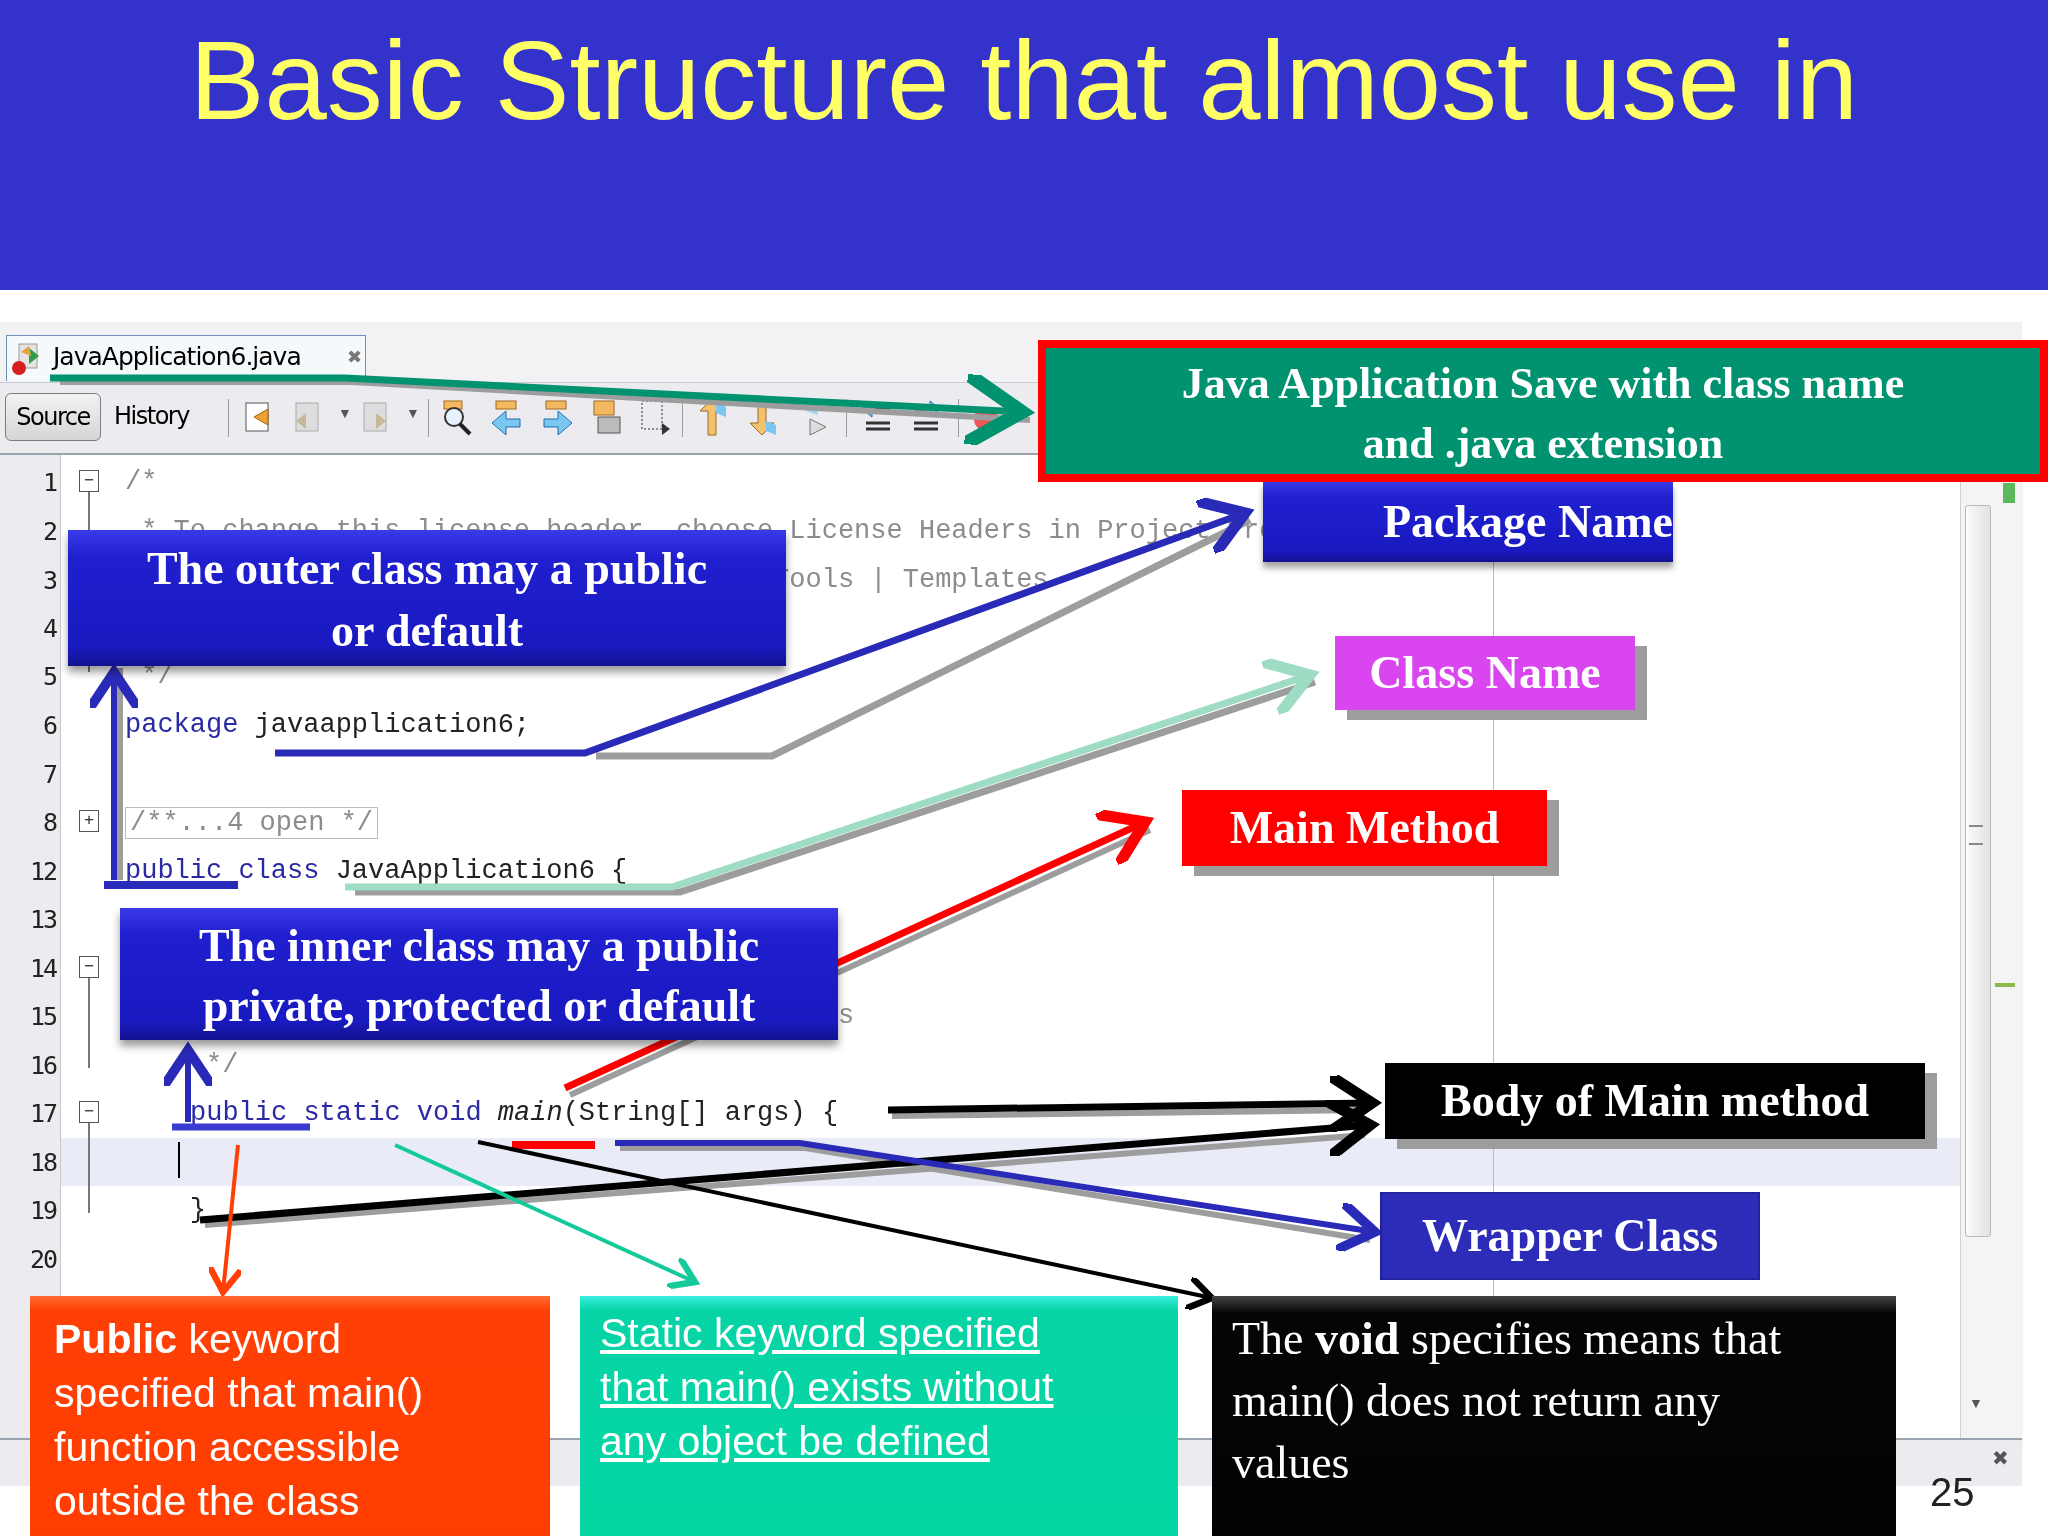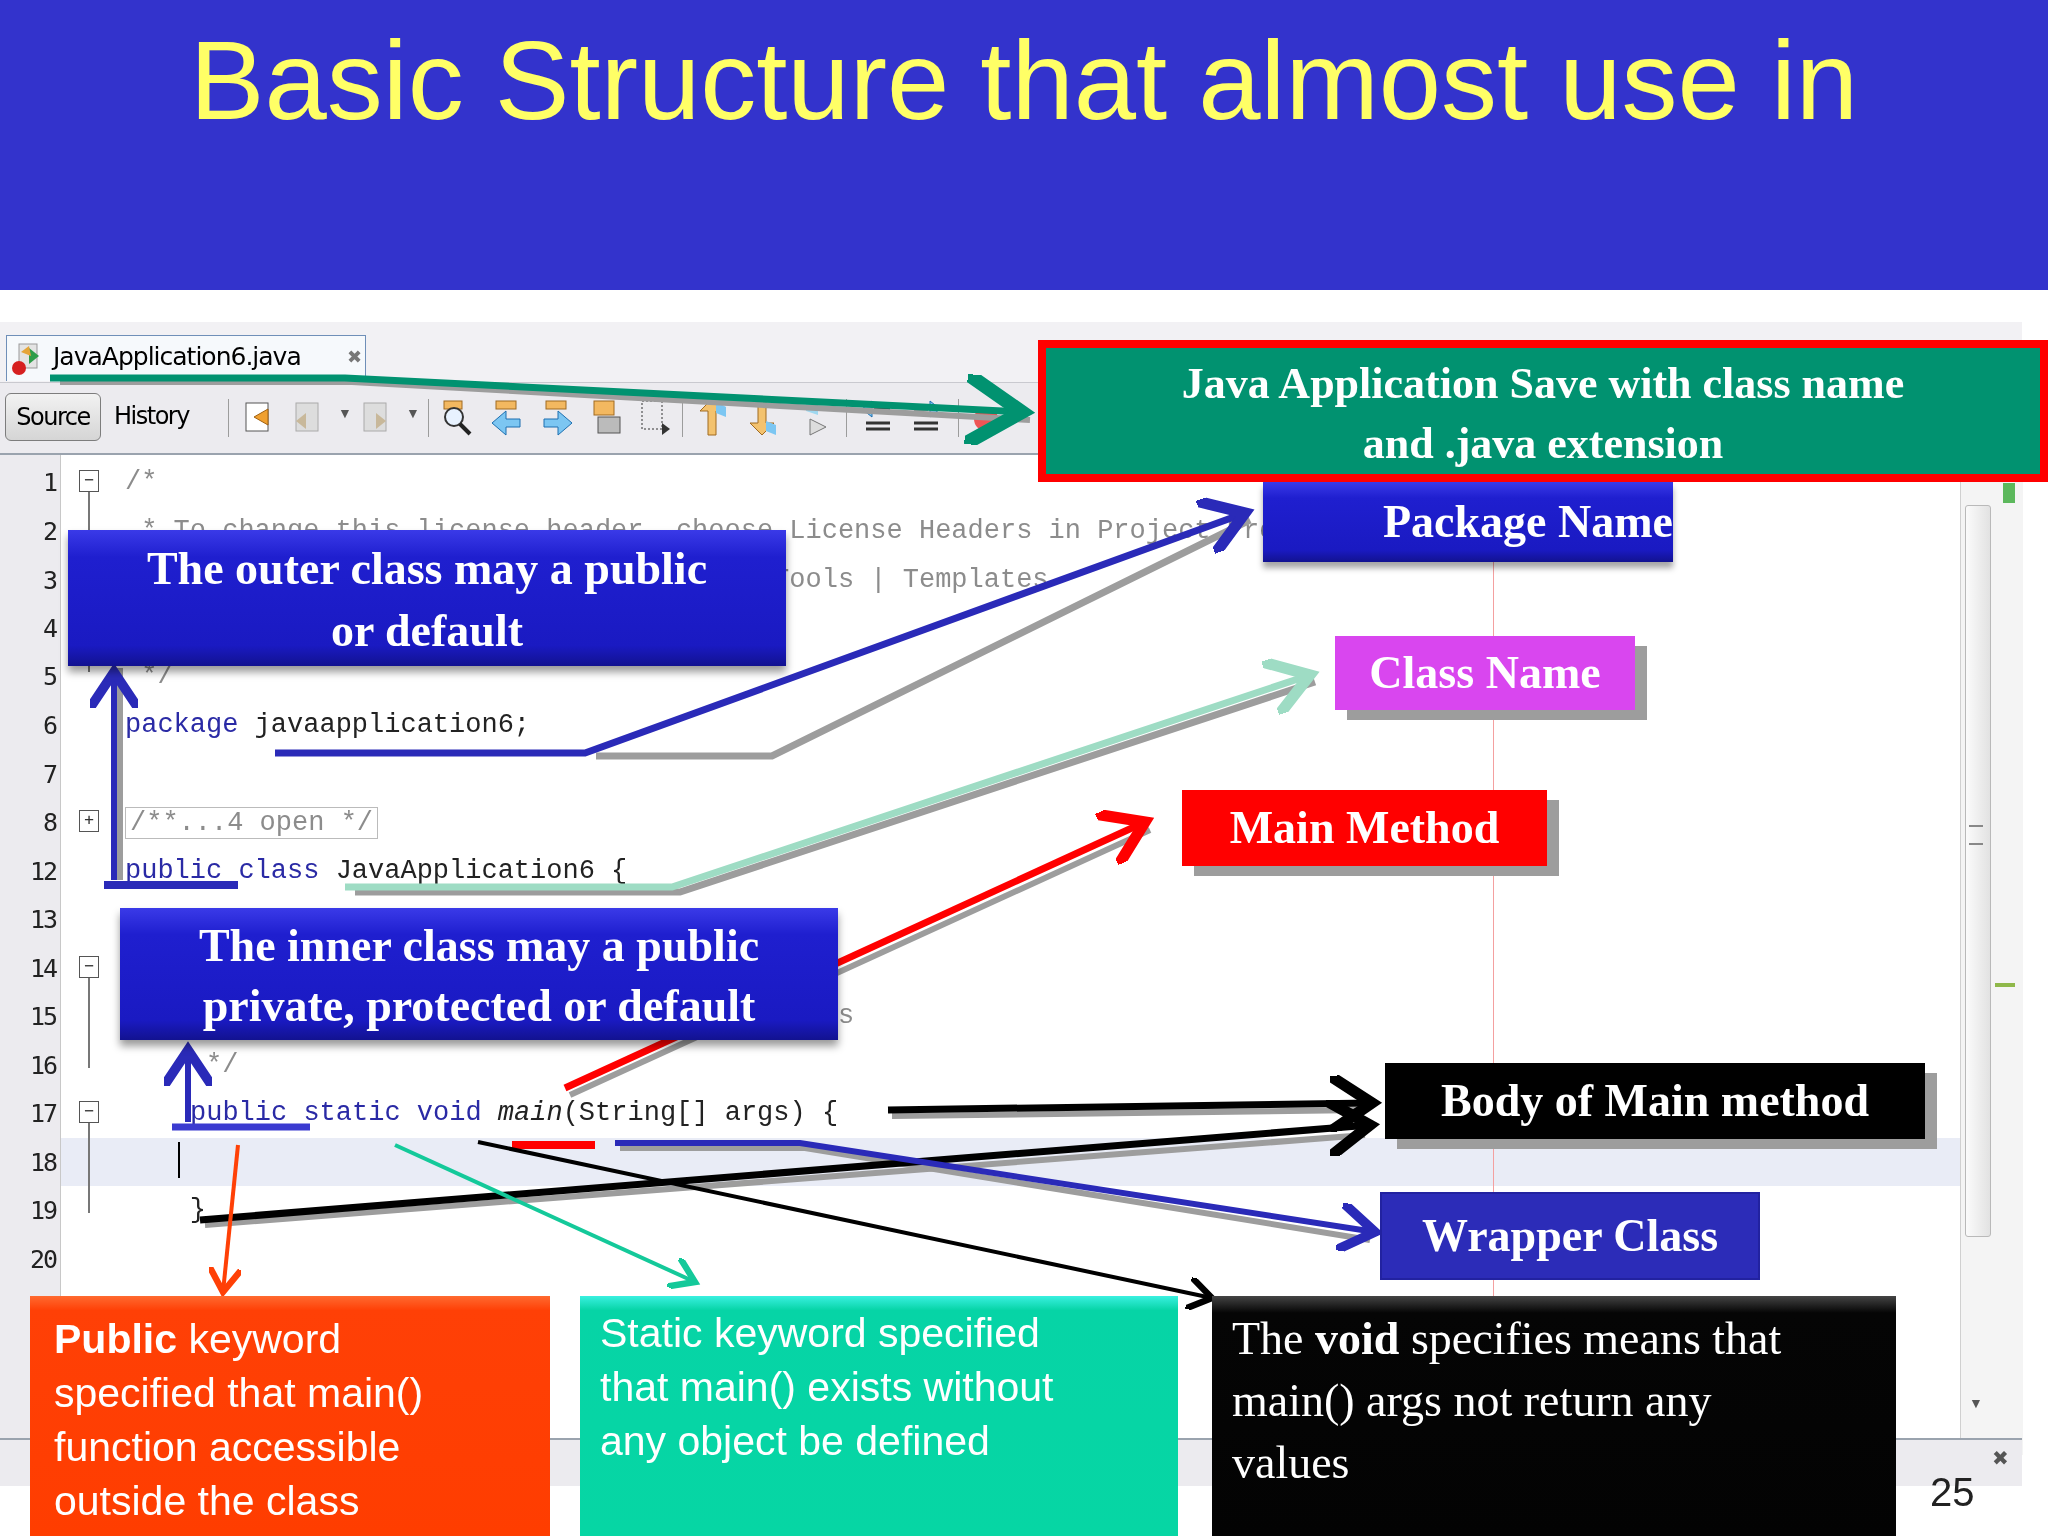--- a/index.html
+++ b/index.html
@@ -38,21 +38,21 @@
   .bevel-blue { background:linear-gradient(#3a3ae8 0%, #1f1fcf 20%, #1a1ac2 85%, #121290 100%); }
   .c-save { left:1038px; top:340px; width:1010px; height:142px; background:#019270; border:8px solid #ff0000; font-size:44px; line-height:60px; padding-top:6px; }
   .c-package { left:1263px; top:482px; width:410px; height:80px; font-size:46px; line-height:80px; text-align:right; padding-left:22px; box-shadow: 0 6px 6px rgba(0,0,0,.35); }
   .c-classname { left:1335px; top:636px; width:300px; height:74px; background:#d946ef; font-size:46px; line-height:74px; }
   .c-main { left:1182px; top:790px; width:365px; height:76px; background:#ff0000; font-size:46px; line-height:76px; }
   .c-body { left:1385px; top:1063px; width:540px; height:76px; background:#000000; font-size:46px; line-height:76px; }
   .c-wrapper { left:1380px; top:1192px; width:380px; height:88px; background:#2c2cb8; border:2px solid #2222a0; font-size:46px; line-height:84px; }
   .c-outer { left:68px; top:530px; width:718px; height:136px; font-size:46px; line-height:62px; padding-top:8px; box-shadow: 0 6px 8px rgba(0,0,0,.4); }
   .c-inner { left:120px; top:908px; width:718px; height:132px; font-size:46px; line-height:60px; padding-top:8px; box-shadow: 0 6px 8px rgba(0,0,0,.4); }
   .c-public { left:30px; top:1296px; width:520px; height:240px; background:linear-gradient(#ff6a30 0%, #ff4006 6%, #ff3d00 100%); font-family:"Liberation Sans", sans-serif; font-weight:normal; text-align:left; font-size:41px; line-height:54px; padding:16px 0 0 24px; }
-  .c-static { left:580px; top:1296px; width:598px; height:240px; background:linear-gradient(#3af0e0 0%, #06d4a6 6%, #06d6a4 100%); font-family:"Liberation Sans", sans-serif; font-weight:normal; text-align:left; font-size:41px; line-height:54px; padding:10px 0 0 20px; }
+  .c-static { left:580px; top:1296px; width:598px; height:240px; background:linear-gradient(#3af0e0 0%, #06d4a6 6%, #06d6a4 100%); font-family:"Liberation Sans", sans-serif; font-weight:normal; text-align:left; font-size:41px; line-height:54px; padding:10px 0 0 20px;text-decoration:underline; }
   .c-void { left:1212px; top:1296px; width:684px; height:240px; background:linear-gradient(#444 0%, #050505 7%, #030303 100%); font-family:"Liberation Serif", serif; font-weight:normal; text-align:left; font-size:46px; line-height:62px; padding:12px 0 0 20px; }
   .b { font-weight:bold; }
   svg.arrows { position:absolute; left:0; top:0; width:2048px; height:1536px; pointer-events:none; }
 </style>
 </head>
 <body>
 
 <div class="abs banner">
   <div class="banner-line" style="top:16px;">Basic Structure that almost use in</div>
 </div>
@@ -289,15 +289,15 @@
   <div>function accessible</div>
   <div>outside the class</div>
 </div>
 <div class="callout c-static">
   <div>Static keyword specified</div>
   <div>that main() exists without</div>
   <div>any object be defined</div>
 </div>
 <div class="callout c-void">
   <div><span>The </span><span class="b">void</span><span> specifies means that</span></div>
-  <div>main() args not return any</div>
+  <div>main() does not return any</div>
   <div>values</div>
 </div>
 
 </body></html>

